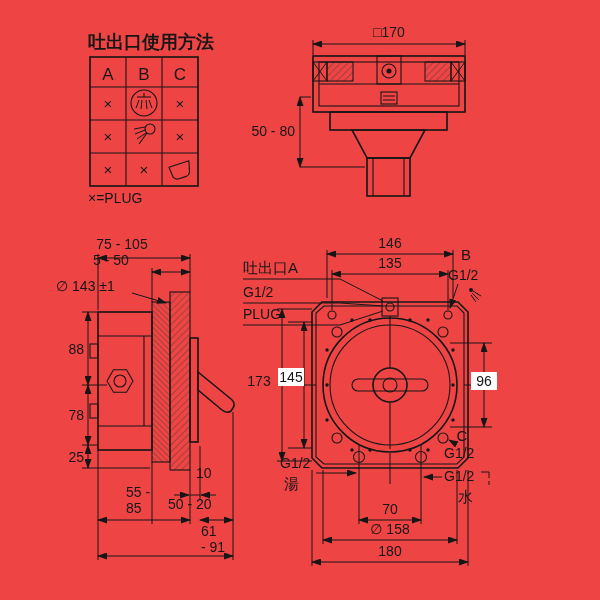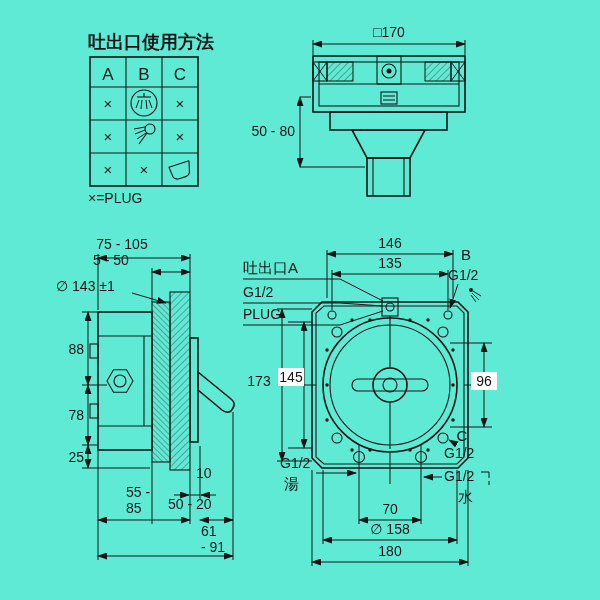--- a/index.html
+++ b/index.html
@@ -1,16 +1,16 @@
 <!DOCTYPE html>
 <html><head>
 <meta charset="utf-8">
 <style>
   html,body{margin:0;padding:0;background:#fff;}
-  #stage{width:600px;height:600px;background:#5eead4;position:relative;overflow:hidden;}
+  #stage{width:600px;height:600px;background:#ef4444;position:relative;overflow:hidden;}
   svg text{font-family:"Liberation Sans","DejaVu Sans",sans-serif;fill:#161616;}.t14{font-size:14px}.t15{font-size:15px}
   .t17{font-size:17px}.ttl{font-size:18px;font-weight:bold}
   .mid{text-anchor:middle}.end{text-anchor:end}
   .ln{fill:none;stroke:#161616;stroke-width:1.1}
   .ln2{fill:none;stroke:#161616;stroke-width:1.6}
   .dm{fill:none;stroke:#161616;stroke-width:1}
   .fl{fill:#161616;stroke:none}
   .bg{fill:#ffffff;stroke:none}
 </style>
 </head>

